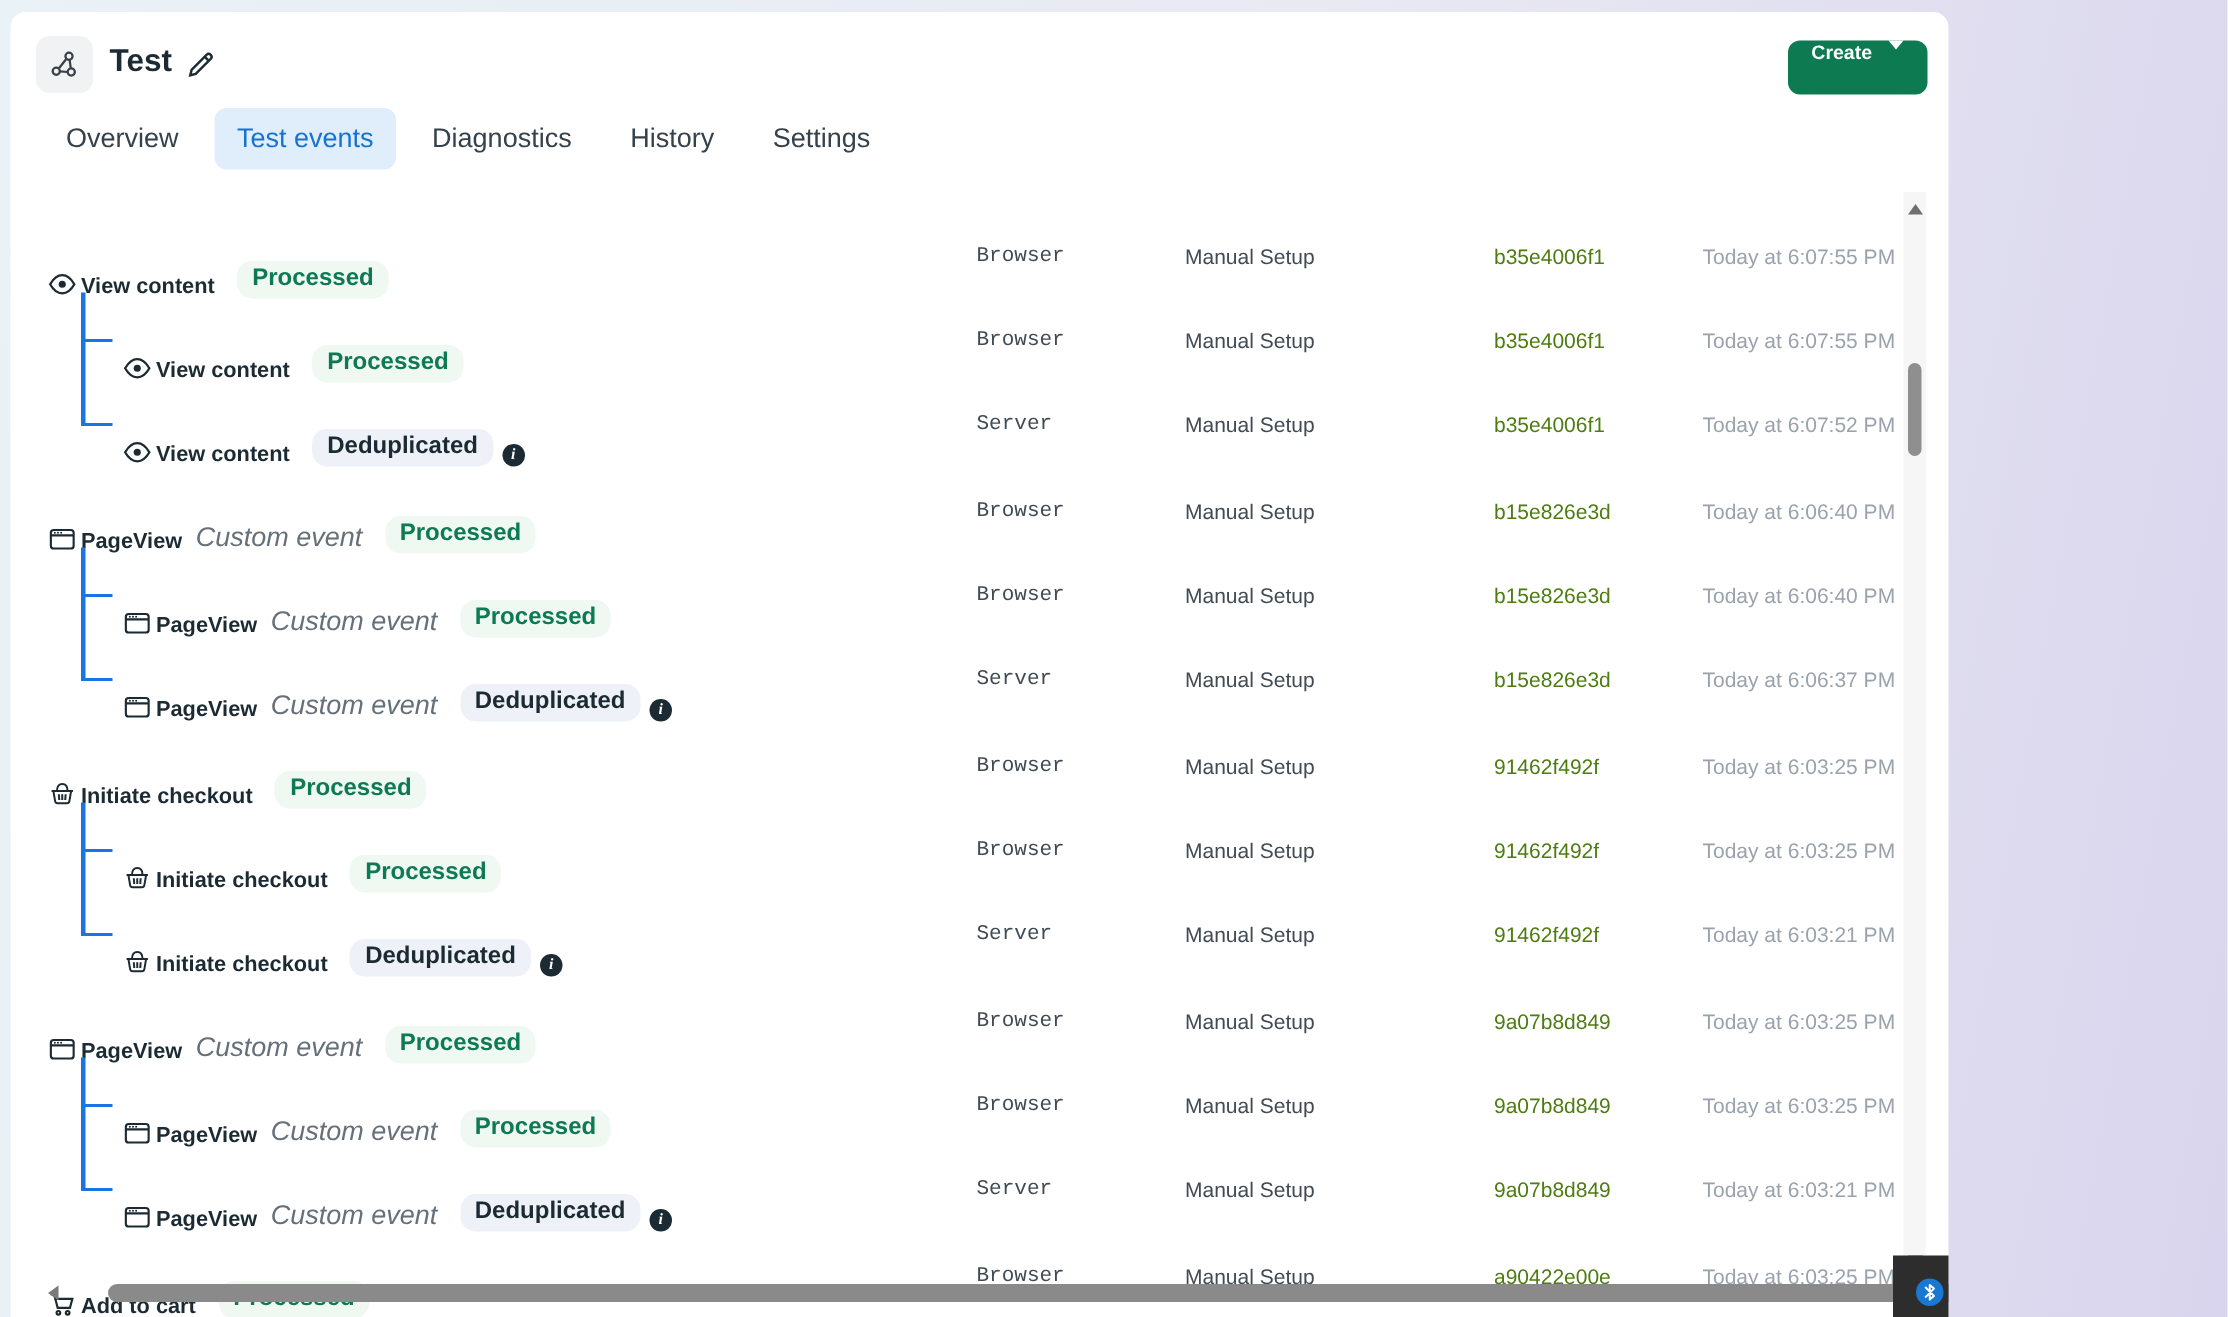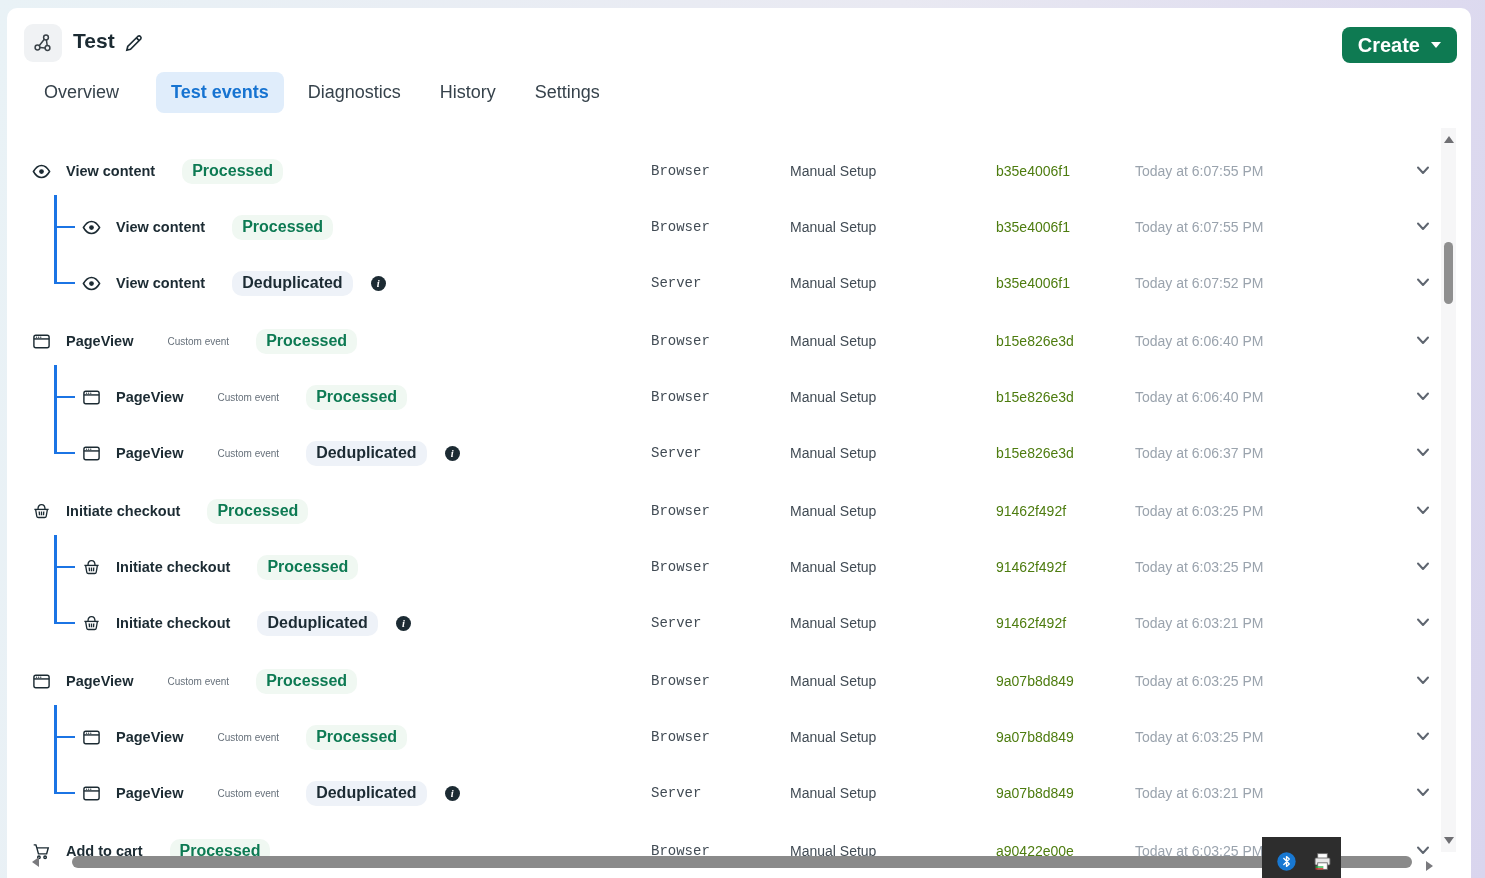--- a/index.html
+++ b/index.html
@@ -7,50 +7,50 @@
     --okText:#0d7a53; --okBg:#f0f8f2; --ddText:#1c2b33; --ddBg:#eef2f8;
     --tree:#1b74e4; --ink:#1c2b33;
   }
   *{box-sizing:border-box;}
   html,body{margin:0;padding:0;}
   body{
     width:1485px;height:878px;overflow:hidden;position:relative;
     font-family:"Liberation Sans",sans-serif;
     background:linear-gradient(100deg,#e9f2f6 0%,#e9e9f2 55%,#d9d5ee 100%);
   }
-  .card{position:absolute;left:7px;top:8px;width:1464px;bottom:0;background:#fff;
+  .card{position:absolute;left:7px;top:8px;width:1292px;bottom:0;background:#fff;
     border-radius:10px 10px 0 0;overflow:hidden;}
 
   
   .hdr-icon-box{position:absolute;left:17px;top:16px;width:38px;height:38px;background:#f0f2f4;
     border-radius:9px;display:flex;align-items:center;justify-content:center;}
   .page-title{position:absolute;left:66px;top:21px;margin:0;font-size:21px;font-weight:700;color:var(--ink);}
   .pencil{position:absolute;left:116px;top:24px;width:22px;height:22px;cursor:pointer;display:flex;}
   .create{position:absolute;right:14px;top:19px;height:36px;padding:0 16px;border:none;cursor:pointer;
     background:var(--green);color:#fff;border-radius:8px;font-family:inherit;
-    font-size:20px;font-weight:700;display:flex;align-items:center;gap:11px;}
+    font-size:13px;font-weight:700;display:flex;gap:11px;}
   .caret-down{width:0;height:0;border-left:5.5px solid transparent;border-right:5.5px solid transparent;
     border-top:6.5px solid #fff;}
 
   
   .tabs{position:absolute;left:22px;top:64px;display:flex;gap:9px;}
   .tab{border:none;background:transparent;font-family:inherit;font-size:18px;color:#36424b;
     padding:10px 15px;border-radius:8px;cursor:pointer;}
-  .tab.active{background:var(--tabbg);color:var(--accent);font-weight:700;margin-left:13px;}
+  .tab.active{background:var(--tabbg);color:var(--accent);font-weight:400;}
 
   
   .list{position:absolute;left:0;top:122px;right:0;bottom:0;padding-top:13px;}
   .group + .group{margin-top:2px;}
   .row{position:relative;height:56px;}
-  .namecell{position:absolute;left:25px;top:0;height:100%;display:flex;align-items:center;gap:15px;}
+  .namecell{position:absolute;left:25px;top:0;height:100%;display:flex;align-items:flex-end;gap:3px;}
   .row.child .namecell{left:75px;}
   .ev-icon{width:19px;height:19px;display:flex;flex:none;}
   .ev-icon svg{width:100%;height:100%;}
   .ev-name{font-size:14.5px;font-weight:700;color:var(--ink);white-space:nowrap;}
-  .ev-type{font-size:10px;color:#66707a;margin-left:19px;white-space:nowrap;}
+  .ev-type{font-size:18px;color:#66707a;margin-left:6px;white-space:nowrap;font-style:italic;}
   .badge{margin-left:12px;font-size:16px;font-weight:700;padding:3px 10px 4px;border-radius:10px;white-space:nowrap;}
   .badge.ok{color:var(--okText);background:var(--okBg);}
   .badge.dd{color:var(--ddText);background:var(--ddBg);}
   .info{width:15px;height:15px;border-radius:50%;background:#1c2b33;color:#fff;margin-left:3px;
     font-size:10.5px;font-weight:700;display:inline-flex;align-items:center;justify-content:center;cursor:pointer;
     font-family:"Liberation Serif",serif;font-style:italic;}
 
   .children{position:relative;}
   .children::before{content:"";position:absolute;left:47px;top:-4px;bottom:27px;width:2.5px;background:var(--tree);}
   .row.child::before{content:"";position:absolute;left:47px;top:calc(50% - 1.25px);width:21px;height:2.5px;background:var(--tree);}

